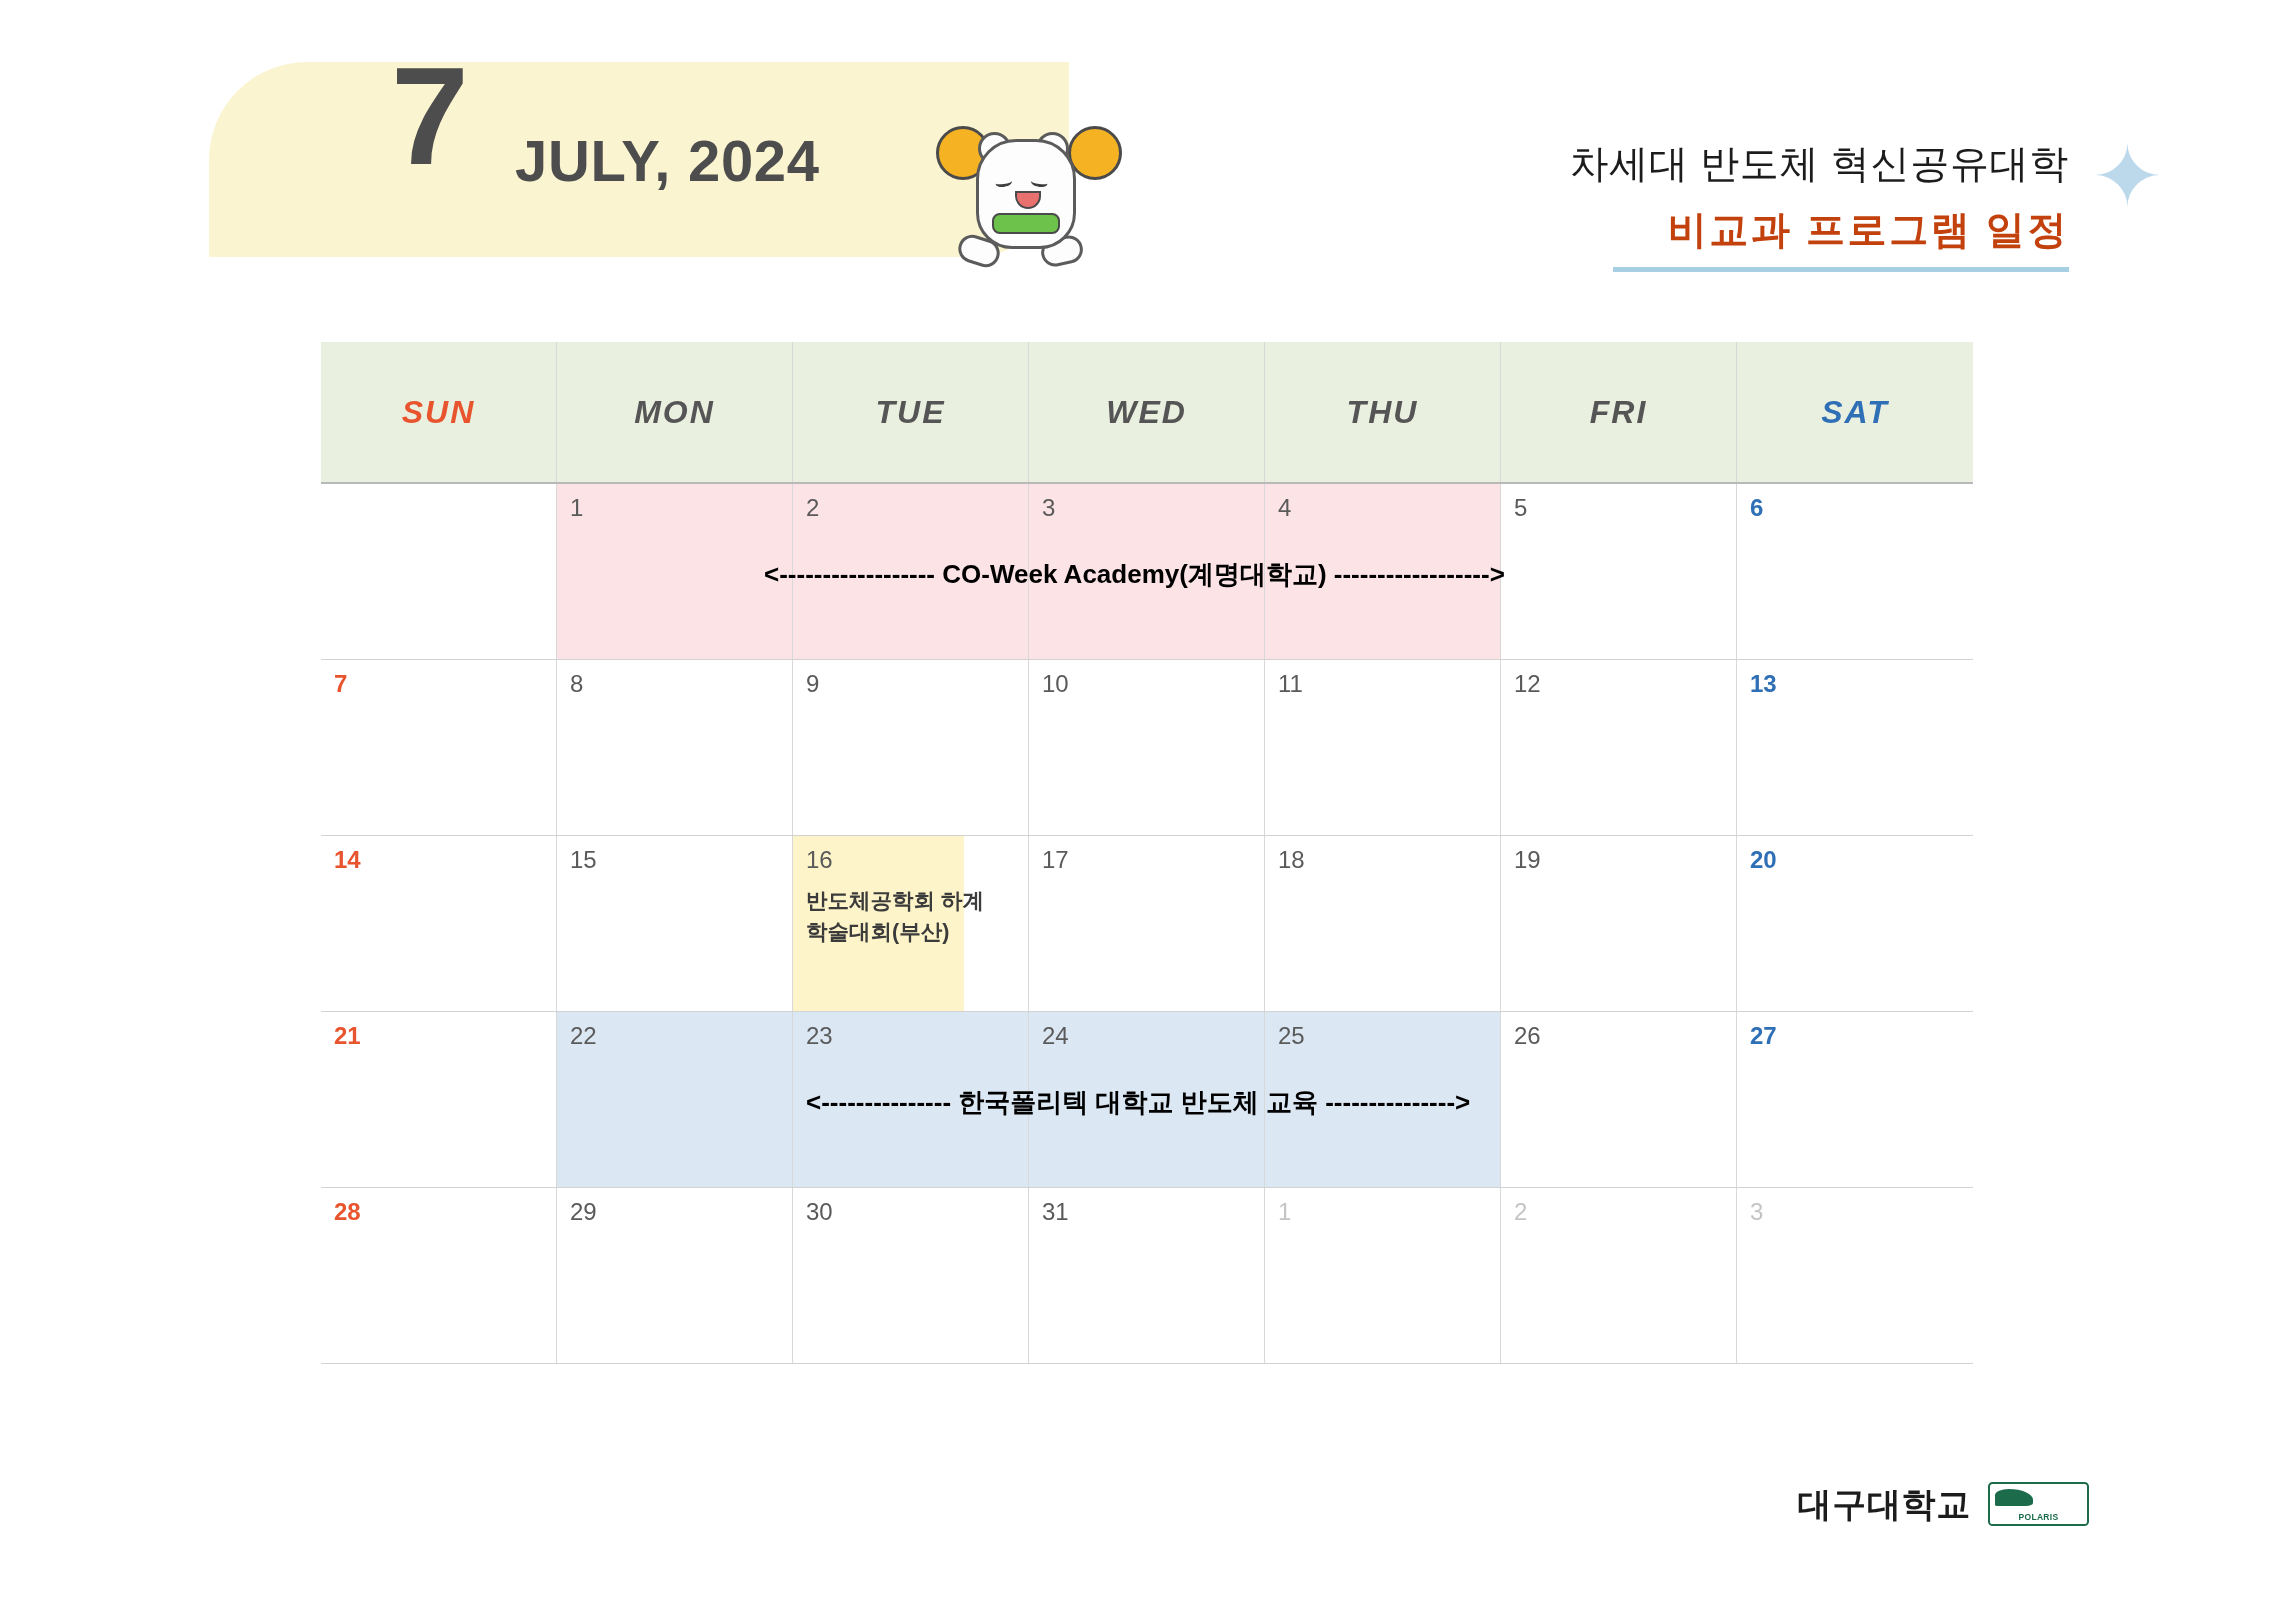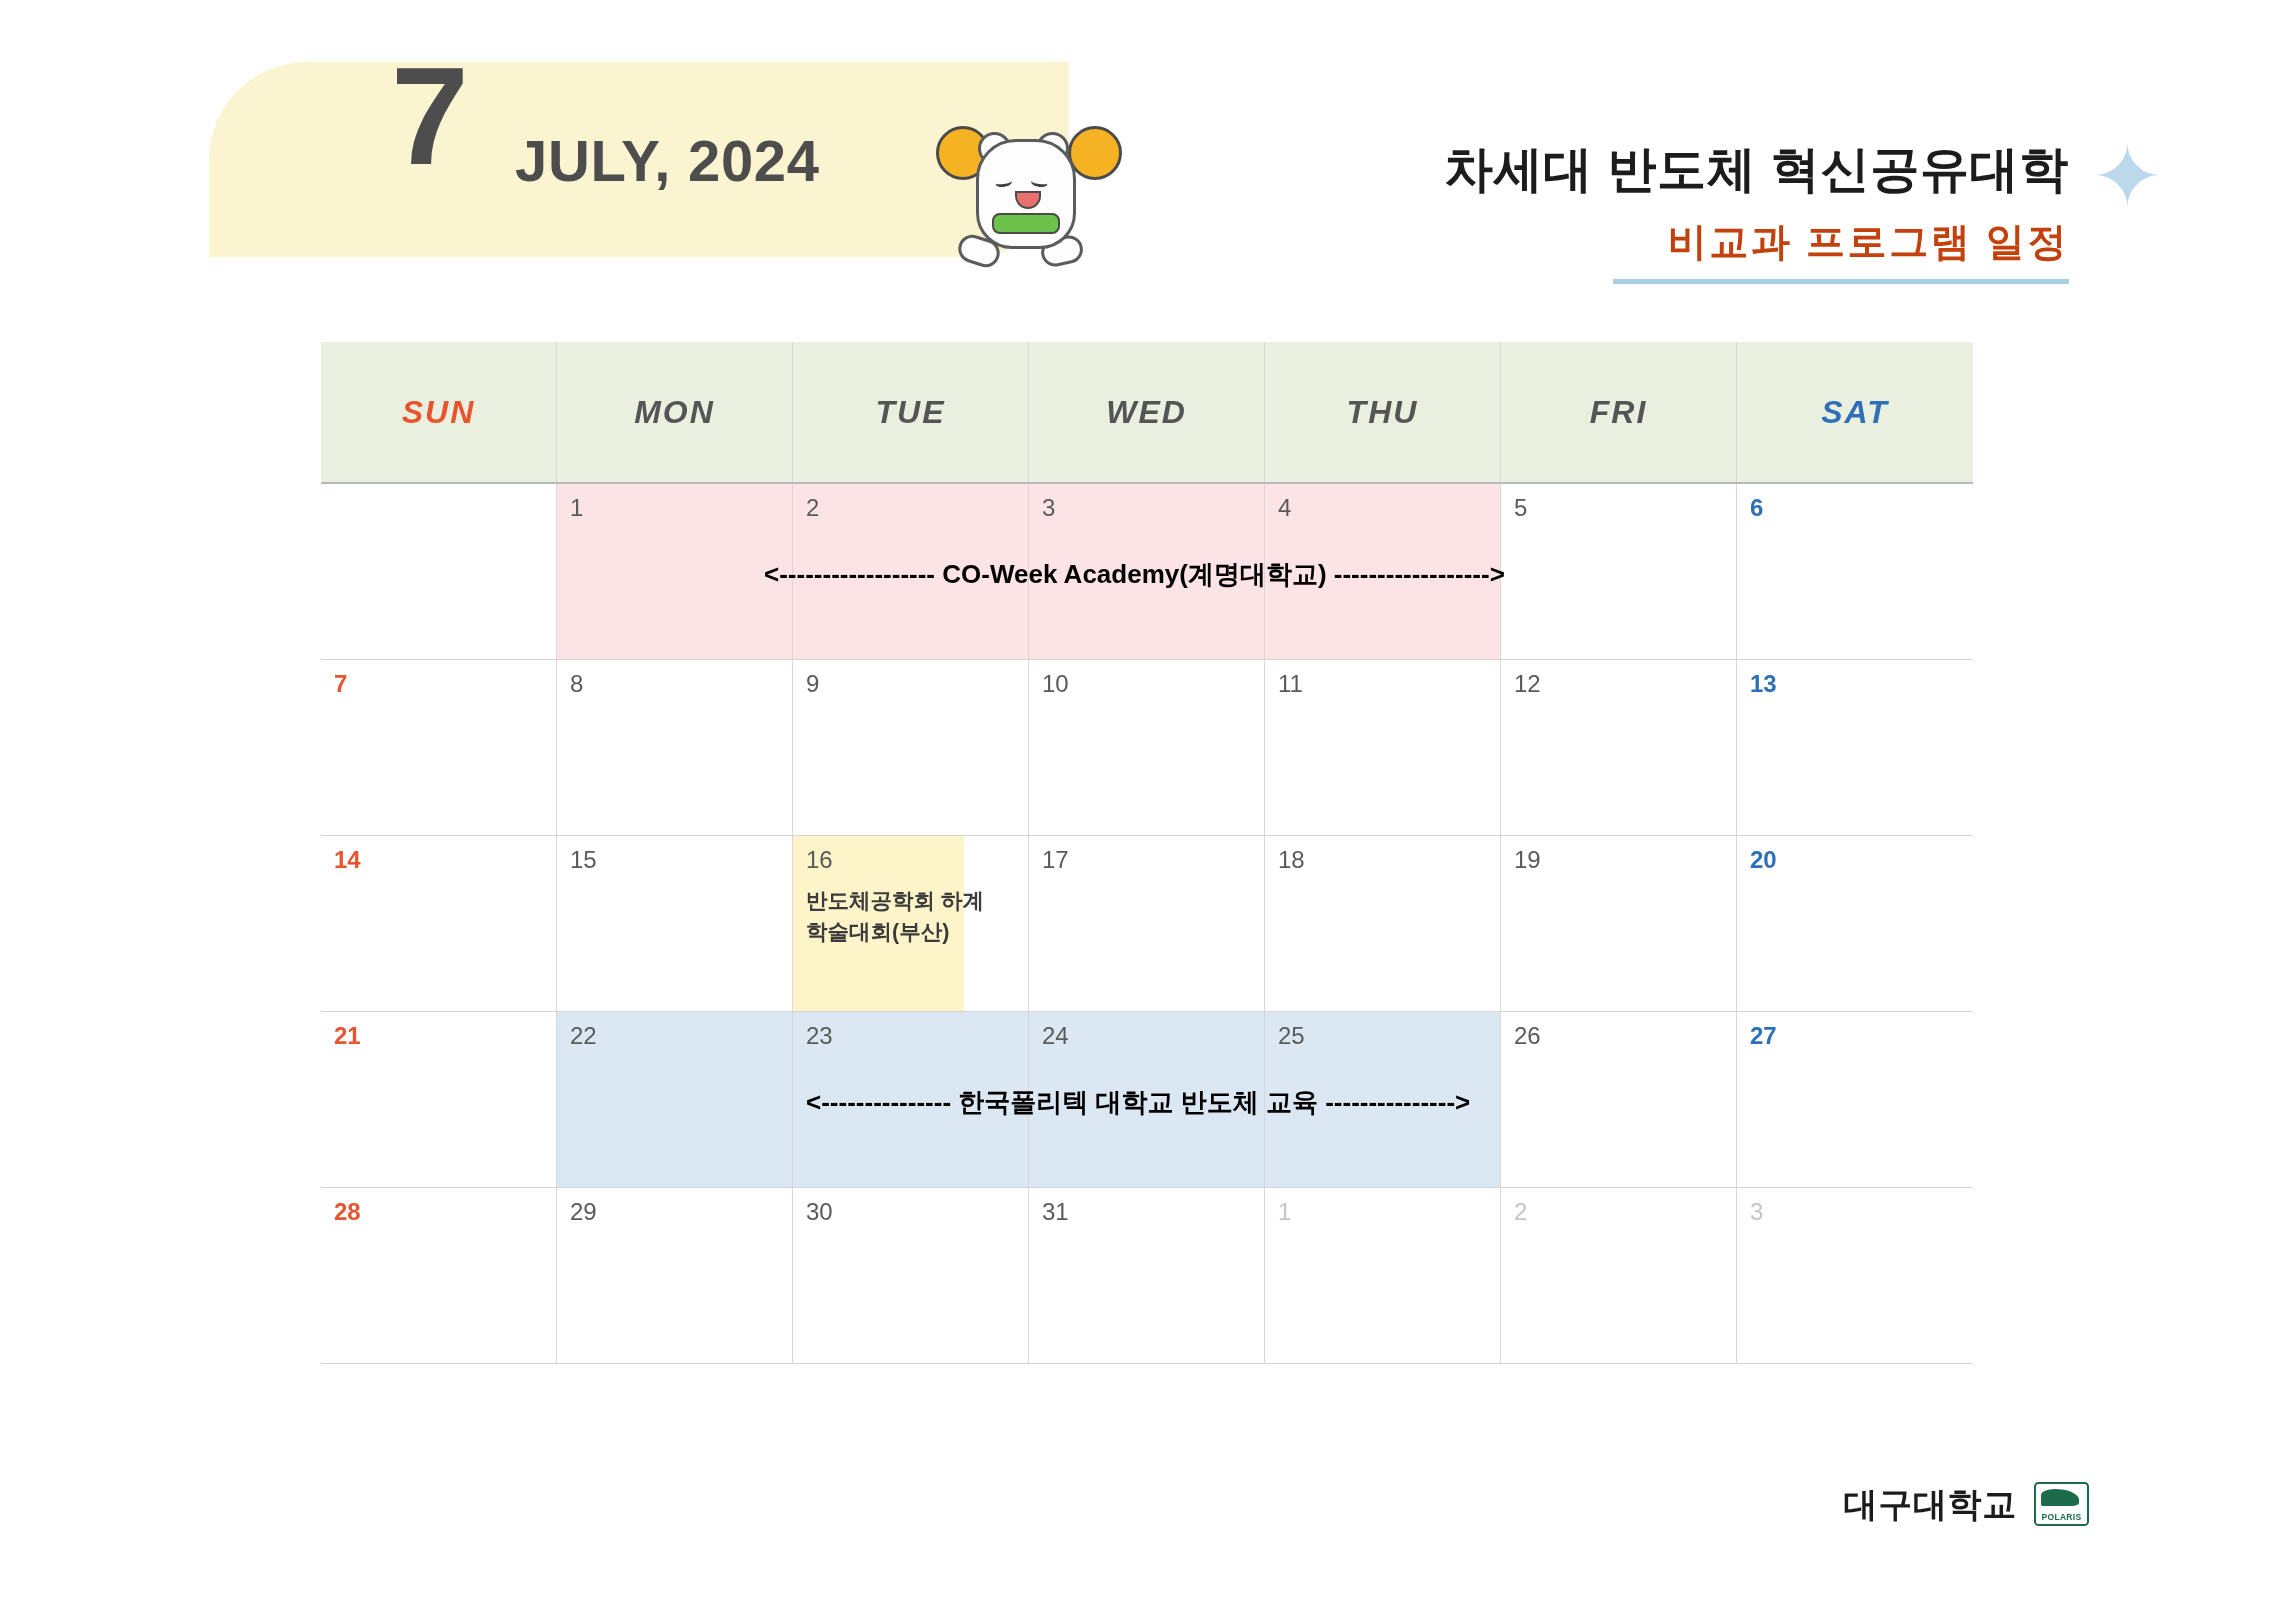--- a/index.html
+++ b/index.html
@@ -128,22 +128,22 @@
   .mascot .leg-r { left: 109px; transform: rotate(-12deg);}
 
   
   .title-block {
     position: absolute;
     right: 215px;
     top: 137px;
     text-align: right;
   }
   .title-line1 {
-    font-size: 49px;
-    font-weight: bold;
+    font-size: 39px;
+    font-weight: normal;
     color: #1c1c1c;
     letter-spacing: 0.7px;
     margin: 0 0 11.7px 0;
     white-space: nowrap;
   }
   .title-line2 {
     font-size: 39px;
     font-weight: bold;
     color: #c2410c;
     letter-spacing: 2.6px;
@@ -273,20 +273,21 @@
     letter-spacing: 0.7px;
   }
   .footer-logo {
     width: 51px;
     height: 40px;
     background: #ffffff;
     border: 2px solid #1c6b4a;
     border-radius: 4.6px;
     position: relative;
     overflow: hidden;
+    padding-left: 46px;
   }
   .footer-logo .bird {
     position: absolute;
     left: 5.2px; top: 5.2px;
     width: 38px; height: 17px;
     background: #1c6b4a;
     border-radius: 40% 70% 20% 10%;
   }
   .footer-logo .word {
     position: absolute;

